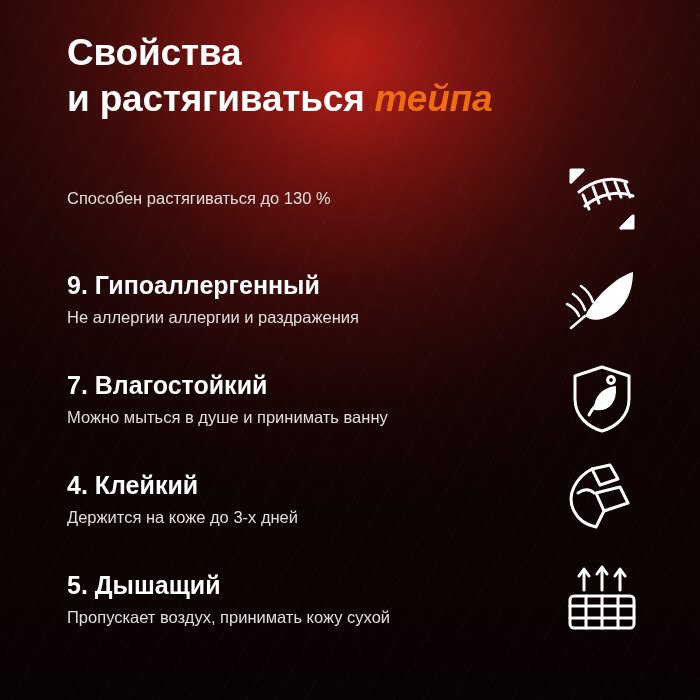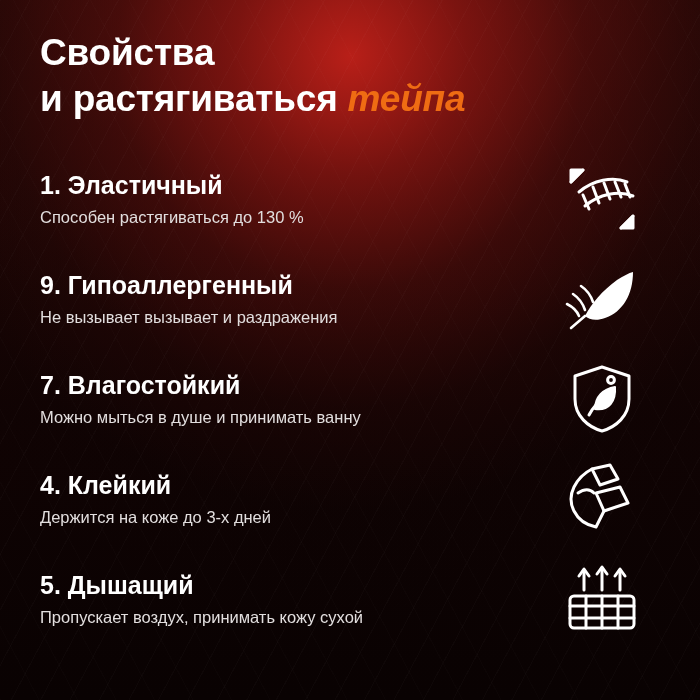--- a/index.html
+++ b/index.html
@@ -29,21 +29,21 @@
     position: absolute;
     left: 0; top: 0; right: 0; bottom: 0;
     background:
       repeating-linear-gradient(118deg, rgba(255,255,255,0.018) 0px, rgba(255,255,255,0.018) 1px, rgba(0,0,0,0) 1px, rgba(0,0,0,0) 26px),
       repeating-linear-gradient(62deg, rgba(255,255,255,0.012) 0px, rgba(255,255,255,0.012) 1px, rgba(0,0,0,0) 1px, rgba(0,0,0,0) 34px);
     pointer-events: none;
   }
   .content {
     position: relative;
     z-index: 2;
-    padding: 30px 40px 0 40px;
+    padding: 30px 40px 0 67px;
   }
 
   .title {
     color: #ffffff;
     font-size: 37px;
     font-weight: bold;
     line-height: 1.25;
     letter-spacing: -0.2px;
     margin: 0 0 26px 0;
   }
@@ -98,21 +98,20 @@
 
     <h1 class="title">
       <span class="title-line">Свойства</span>
       <span class="title-line"><span>и растягиваться </span><span class="accent">тейпа</span></span>
     </h1>
 
     <div class="items">
 
       <div class="item">
         <div class="item-text">
-          <p class="item-title">1. Эластичный</p>
           <p class="item-desc">Способен растягиваться до 130 %</p>
         </div>
         <div class="item-icon">
           <svg width="78" height="74" viewBox="0 0 78 74" fill="none" stroke="#ffffff" stroke-width="3" stroke-linecap="round" stroke-linejoin="round">
             <path d="M20 8 L8 20"></path>
             <path d="M8 20 L8 8 L20 8 Z" fill="#ffffff"></path>
             <path d="M58 66 L70 54"></path>
             <path d="M70 54 L70 66 L58 66 Z" fill="#ffffff"></path>
             <path d="M16 30 C30 18, 50 14, 64 20"></path>
             <path d="M22 44 C36 32, 56 28, 70 34"></path>
@@ -121,21 +120,21 @@
             <path d="M41 21 L47 37"></path>
             <path d="M52 20 L58 35"></path>
             <path d="M62 22 L67 35"></path>
           </svg>
         </div>
       </div>
 
       <div class="item">
         <div class="item-text">
           <p class="item-title">9. Гипоаллергенный</p>
-          <p class="item-desc">Не вызывает вызывает и раздражения</p>
+          <p class="item-desc">Не аллергии аллергии и раздражения</p>
         </div>
         <div class="item-icon">
           <svg width="78" height="70" viewBox="0 0 78 70" fill="none" stroke="#ffffff" stroke-width="2.6" stroke-linecap="round" stroke-linejoin="round">
             <path d="M70 8 C70 30, 60 48, 42 54 C34 57, 26 56, 22 52 C28 40, 40 26, 54 16 C60 12, 66 9, 70 8 Z" fill="#ffffff" stroke="none"></path>
             <path d="M22 52 L8 64"></path>
             <path d="M18 22 C24 26, 28 32, 30 38"></path>
             <path d="M10 30 C16 34, 20 40, 22 46"></path>
             <path d="M4 40 C10 43, 14 47, 16 52"></path>
           </svg>
         </div>

